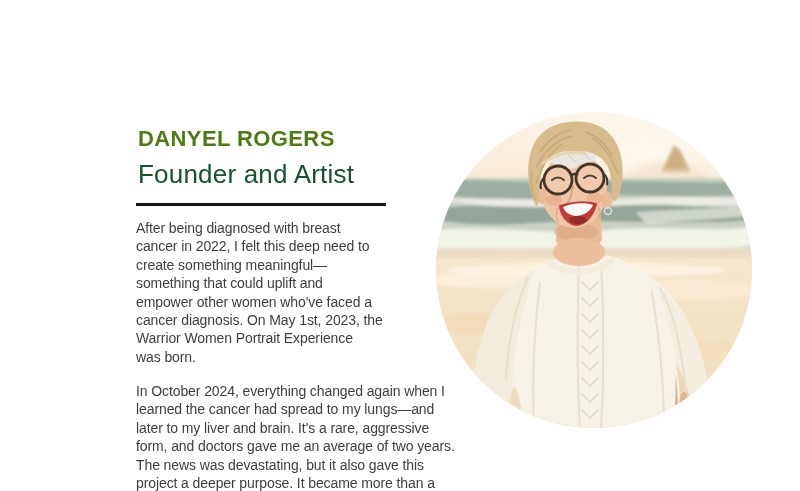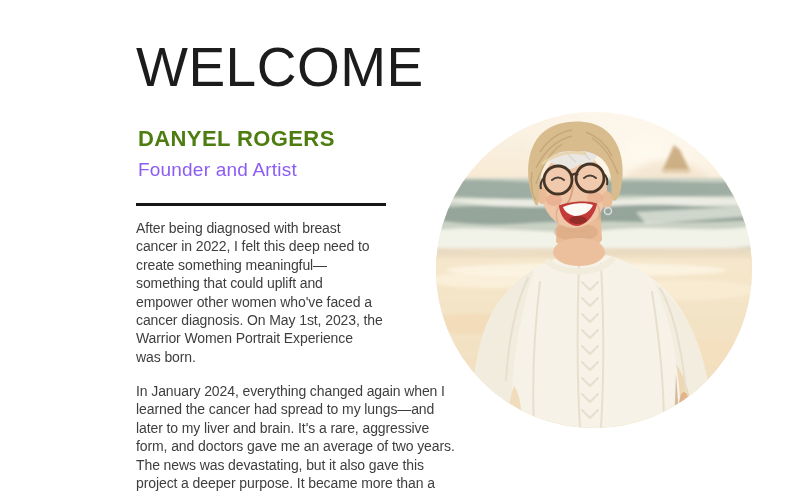--- a/index.html
+++ b/index.html
@@ -21,23 +21,23 @@
   .name {
     position: absolute; left: 138px; top: 127px;
     margin: 0;
     font-size: 22px; line-height: 1.1; font-weight: 700;
     letter-spacing: 0.4px;
     color: #4d7c0f;
   }
   .role {
     position: absolute; left: 138px; top: 159px;
     margin: 0;
-    font-size: 19px; line-height: 1.2; font-weight: 400;
+    font-size: 26px; line-height: 1.2; font-weight: 400;
     letter-spacing: 0.2px;
-    color: #8b5cf6;
+    color: #14532d;
   }
   .divider {
     position: absolute; left: 136px; top: 203px;
     width: 250px; height: 2.5px;
     background: #161616;
   }
   .bio {
     position: absolute; left: 136px;
     margin: 0;
     font-size: 14px; line-height: 18.4px;
@@ -55,36 +55,35 @@
     border-radius: 50%;
     overflow: hidden;
   }
   .portrait svg { display: block; width: 316px; height: 316px; }
 </style>
 </head>
 <body>
 
 <main class="page">
 
-  <h1 class="title">WELCOME</h1>
 
   <h2 class="name">DANYEL ROGERS</h2>
   <p class="role">Founder and Artist</p>
 
   <div class="divider"></div>
 
   <p class="bio p1">After being diagnosed with breast
 cancer in 2022, I felt this deep need to
 create something meaningful—
 something that could uplift and
 empower other women who've faced a
 cancer diagnosis. On May 1st, 2023, the
 Warrior Women Portrait Experience
 was born.</p>
-  <p class="bio p2">In January 2024, everything changed again when I
+  <p class="bio p2">In October 2024, everything changed again when I
 learned the cancer had spread to my lungs—and
 later to my liver and brain. It's a rare, aggressive
 form, and doctors gave me an average of two years.
 The news was devastating, but it also gave this
 project a deeper purpose. It became more than a</p>
 
   <figure class="portrait">
     <svg viewBox="0 0 316 316" xmlns="http://www.w3.org/2000/svg">
       <defs>
         <linearGradient id="skySand" x1="0" y1="0" x2="0" y2="1">

